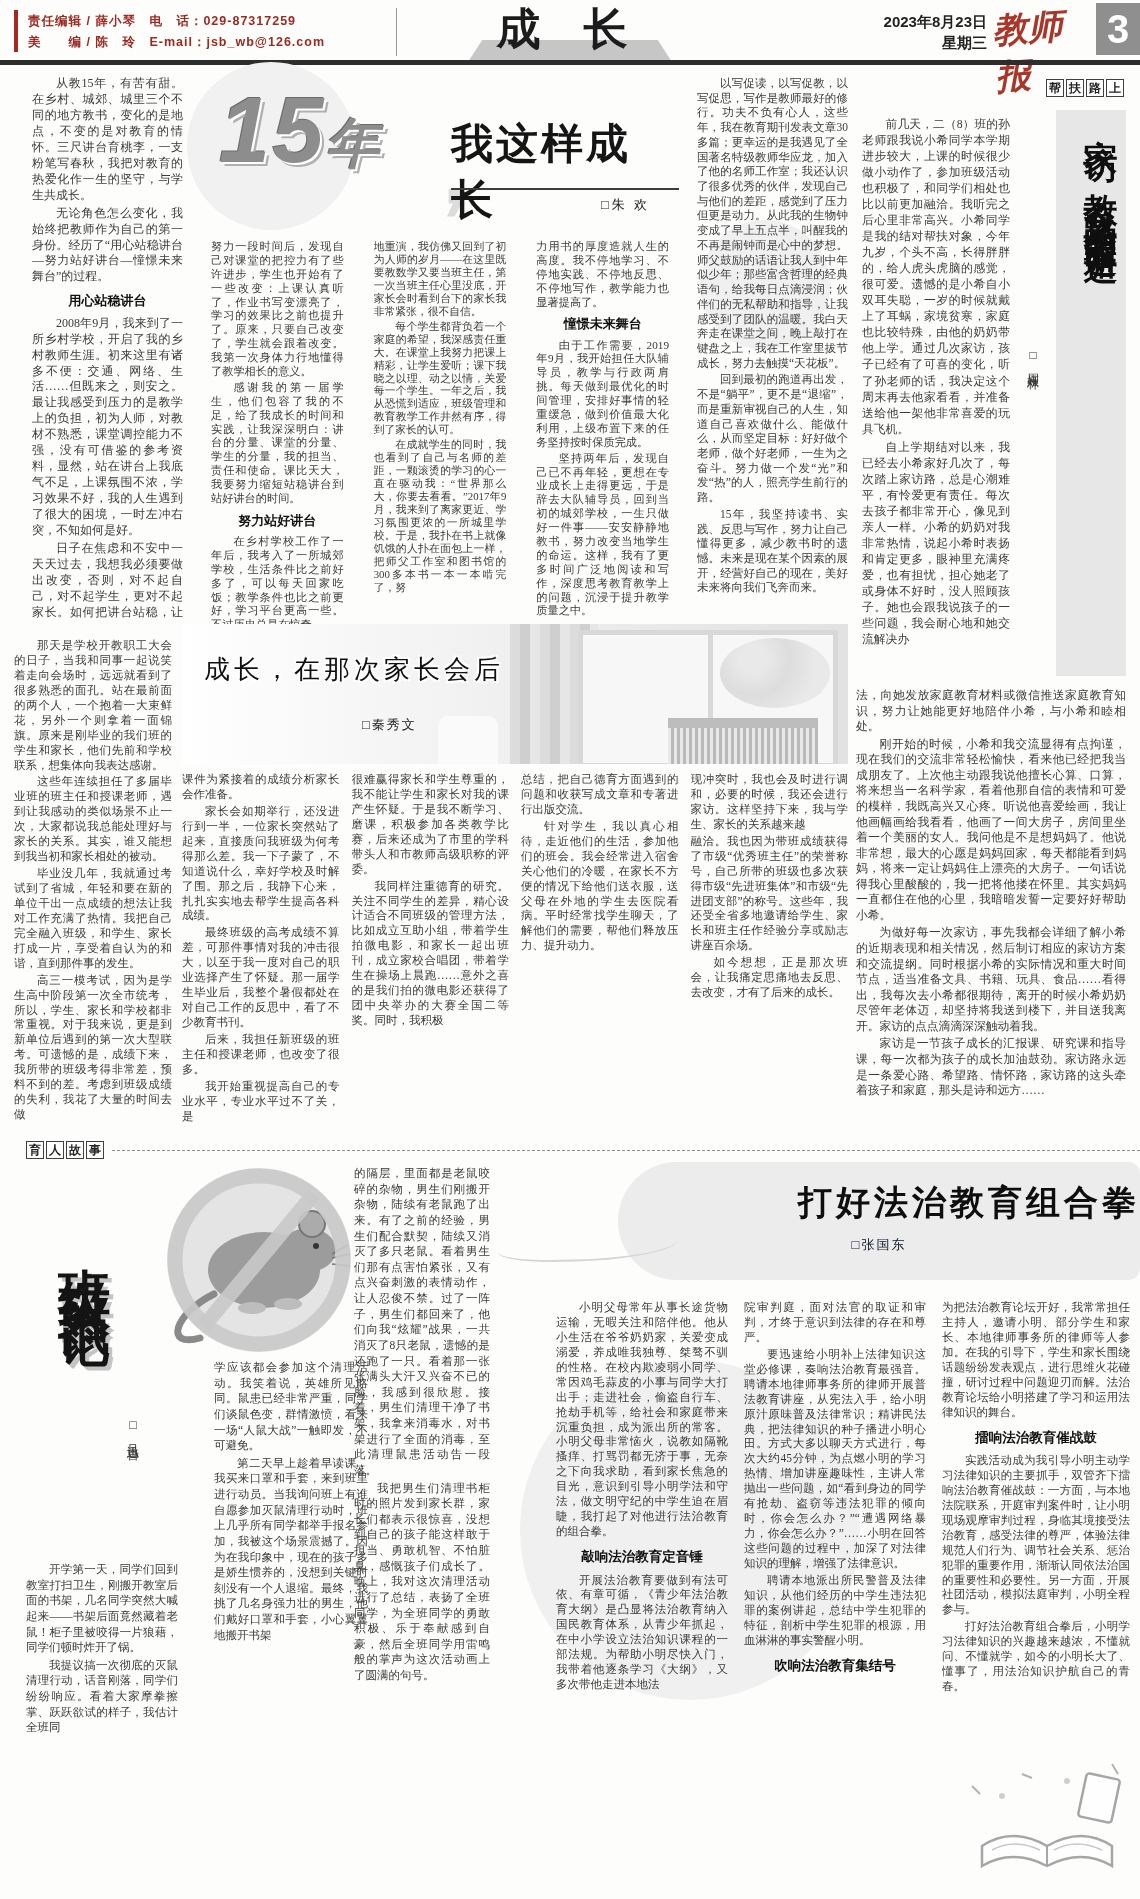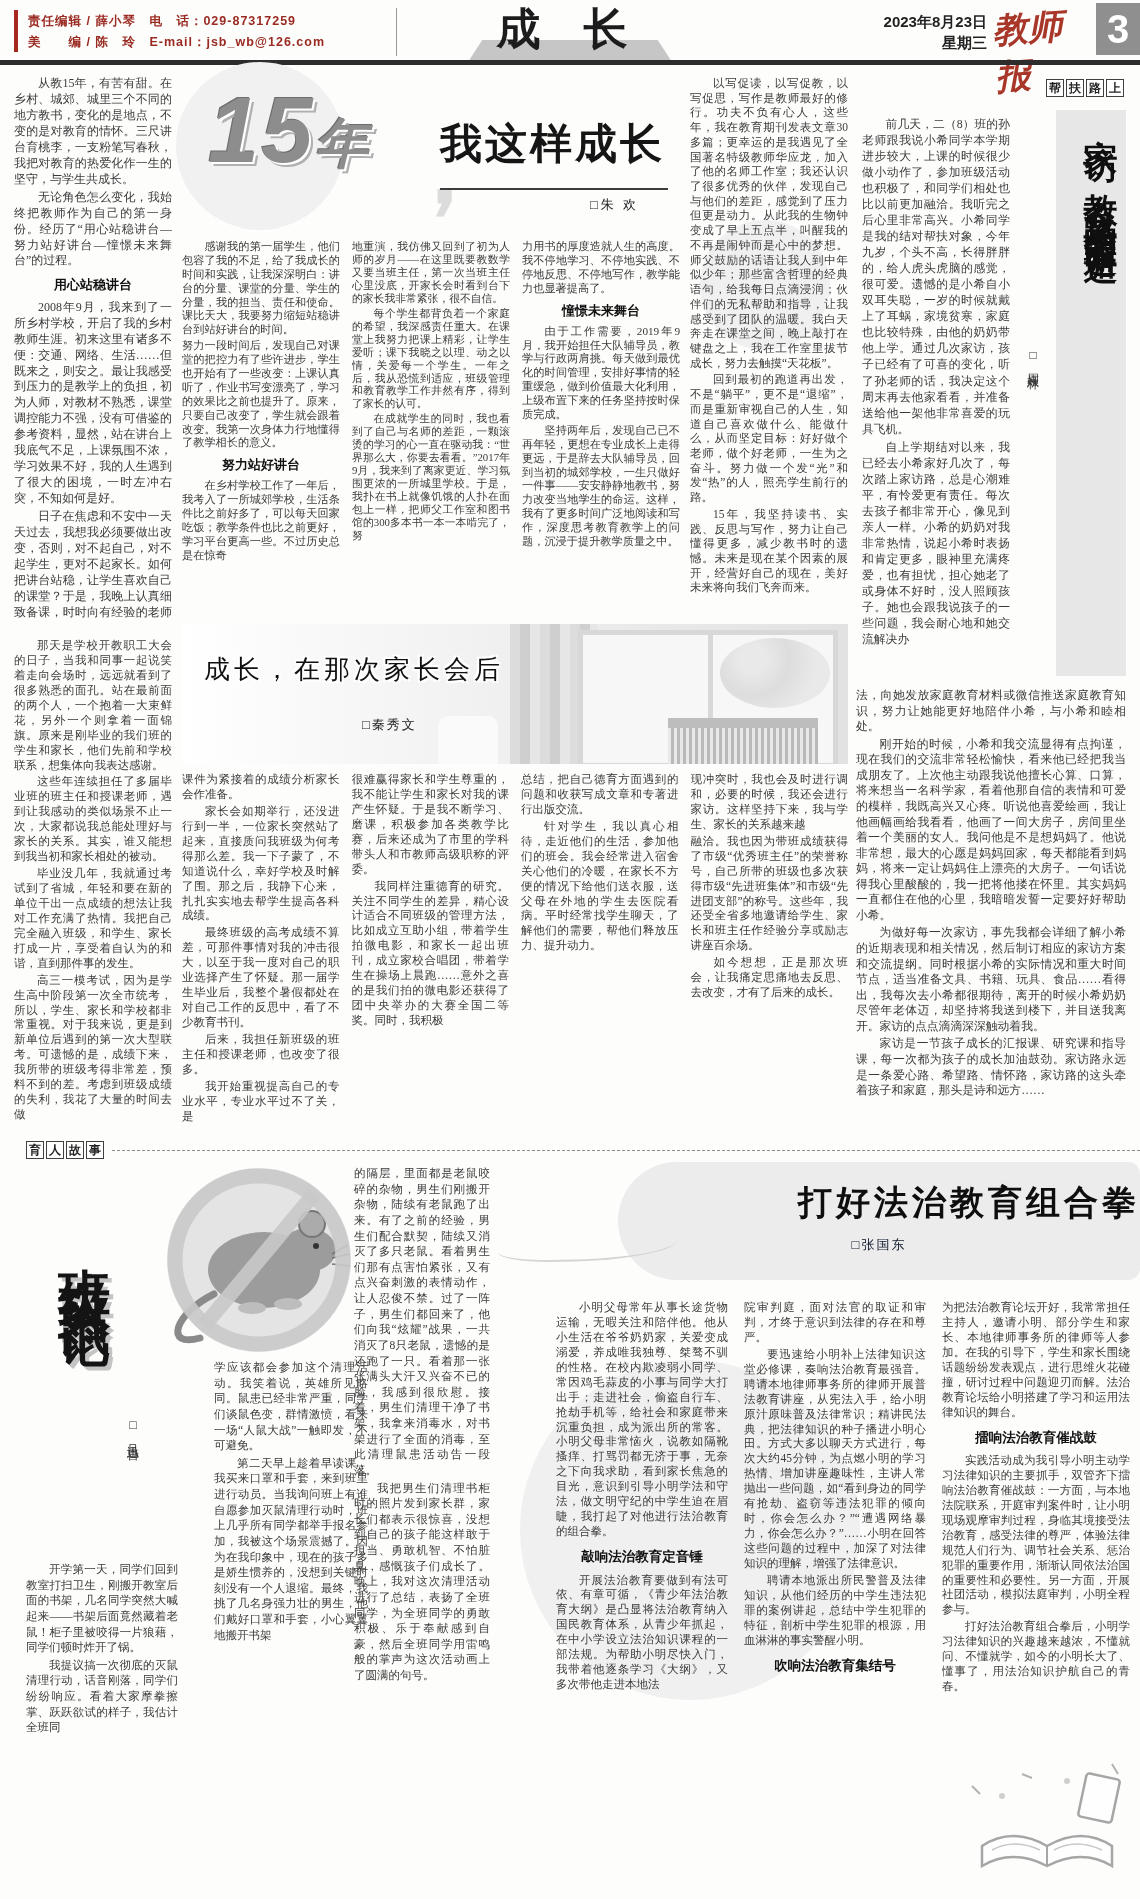--- a/index.html
+++ b/index.html
@@ -32,21 +32,21 @@
 
   
   .col{overflow:hidden;text-align:justify;}
   .para{margin:0 0 2px 0;text-indent:2em;}
   .cont{text-indent:0;}
   .subhead{text-align:center;font-weight:bold;font-family:"Liberation Sans","DejaVu Sans",sans-serif;
            font-size:13px;color:#111;margin:7px 0 6px 0;text-indent:0;}
 
   
   .growth{left:14px;top:76px;width:834px;height:546px;display:flex;gap:10px;}
-  .growth .col{font-size:12px;line-height:1.33;}
+  .growth .col{font-size:12px;line-height:1.33;margin-left:18px;}
   .gmid{width:498px;display:flex;flex-direction:column;gap:16px;}
   .gmid-cols{display:flex;gap:12px;flex:1;}
   .gmid-cols .col{flex:1;font-size:11.2px;line-height:1.24;}
   .gmid-cols .dense{font-size:10.8px;line-height:1.2;}
   .gcol-side{width:158px;}
   .tight{font-size:11.5px !important;line-height:1.28 !important;}
   .gtitle{position:relative;height:148px;flex:none;}
   .gtitle-circle{position:absolute;left:-6px;top:-14px;width:168px;height:168px;border-radius:50%;background:#f1f1f1;}
   .t15{position:absolute;left:26px;top:2px;font-style:italic;font-weight:900;color:#8d8d8d;
        text-shadow:2px 2px 0 #fff,4px 4px 0 #b0b0b0,-1px -1px 0 #6d6d6d;}
@@ -164,22 +164,22 @@
       <div class="gtitle">
         <div class="gtitle-circle"></div>
         <div class="t15 sans"><span class="num">15</span><span class="yr">年</span></div>
         <div class="bigcomma">，</div>
         <div class="tmain sans">我这样成长</div>
         <div class="trule"></div>
         <div class="tauthor">□朱 欢</div>
       </div>
       <div class="gmid-cols">
         <div class="col">
+            <p class="para cont">努力一段时间后，发现自己对课堂的把控力有了些许进步，学生也开始有了一些改变：上课认真听了，作业书写变漂亮了，学习的效果比之前也提升了。原来，只要自己改变了，学生就会跟着改变。我第一次身体力行地懂得了教学相长的意义。</p>
             <p class="para">感谢我的第一届学生，他们包容了我的不足，给了我成长的时间和实践，让我深深明白：讲台的分量、课堂的分量、学生的分量，我的担当、责任和使命。课比天大，我要努力缩短站稳讲台到站好讲台的时间。</p>
-            <p class="para cont">努力一段时间后，发现自己对课堂的把控力有了些许进步，学生也开始有了一些改变：上课认真听了，作业书写变漂亮了，学习的效果比之前也提升了。原来，只要自己改变了，学生就会跟着改变。我第一次身体力行地懂得了教学相长的意义。</p>
             <div class="subhead">努力站好讲台</div>
             <p class="para">在乡村学校工作了一年后，我考入了一所城郊学校，生活条件比之前好多了，可以每天回家吃饭；教学条件也比之前更好，学习平台更高一些。不过历史总是在惊奇</p>
           </div>
         <div class="col dense">
             <p class="para cont">地重演，我仿佛又回到了初为人师的岁月——在这里既要教数学又要当班主任，第一次当班主任心里没底，开家长会时看到台下的家长我非常紧张，很不自信。</p>
             <p class="para">每个学生都背负着一个家庭的希望，我深感责任重大。在课堂上我努力把课上精彩，让学生爱听；课下我晓之以理、动之以情，关爱每一个学生。一年之后，我从恐慌到适应，班级管理和教育教学工作井然有序，得到了家长的认可。</p>
             <p class="para">在成就学生的同时，我也看到了自己与名师的差距，一颗滚烫的学习的心一直在驱动我：“世界那么大，你要去看看。”2017年9月，我来到了离家更近、学习氛围更浓的一所城里学校。于是，我扑在书上就像饥饿的人扑在面包上一样，把师父工作室和图书馆的300多本书一本一本啃完了，努</p>
           </div>
         <div class="col">
             <p class="para cont">力用书的厚度造就人生的高度。我不停地学习、不停地实践、不停地反思、不停地写作，教学能力也显著提高了。</p>

